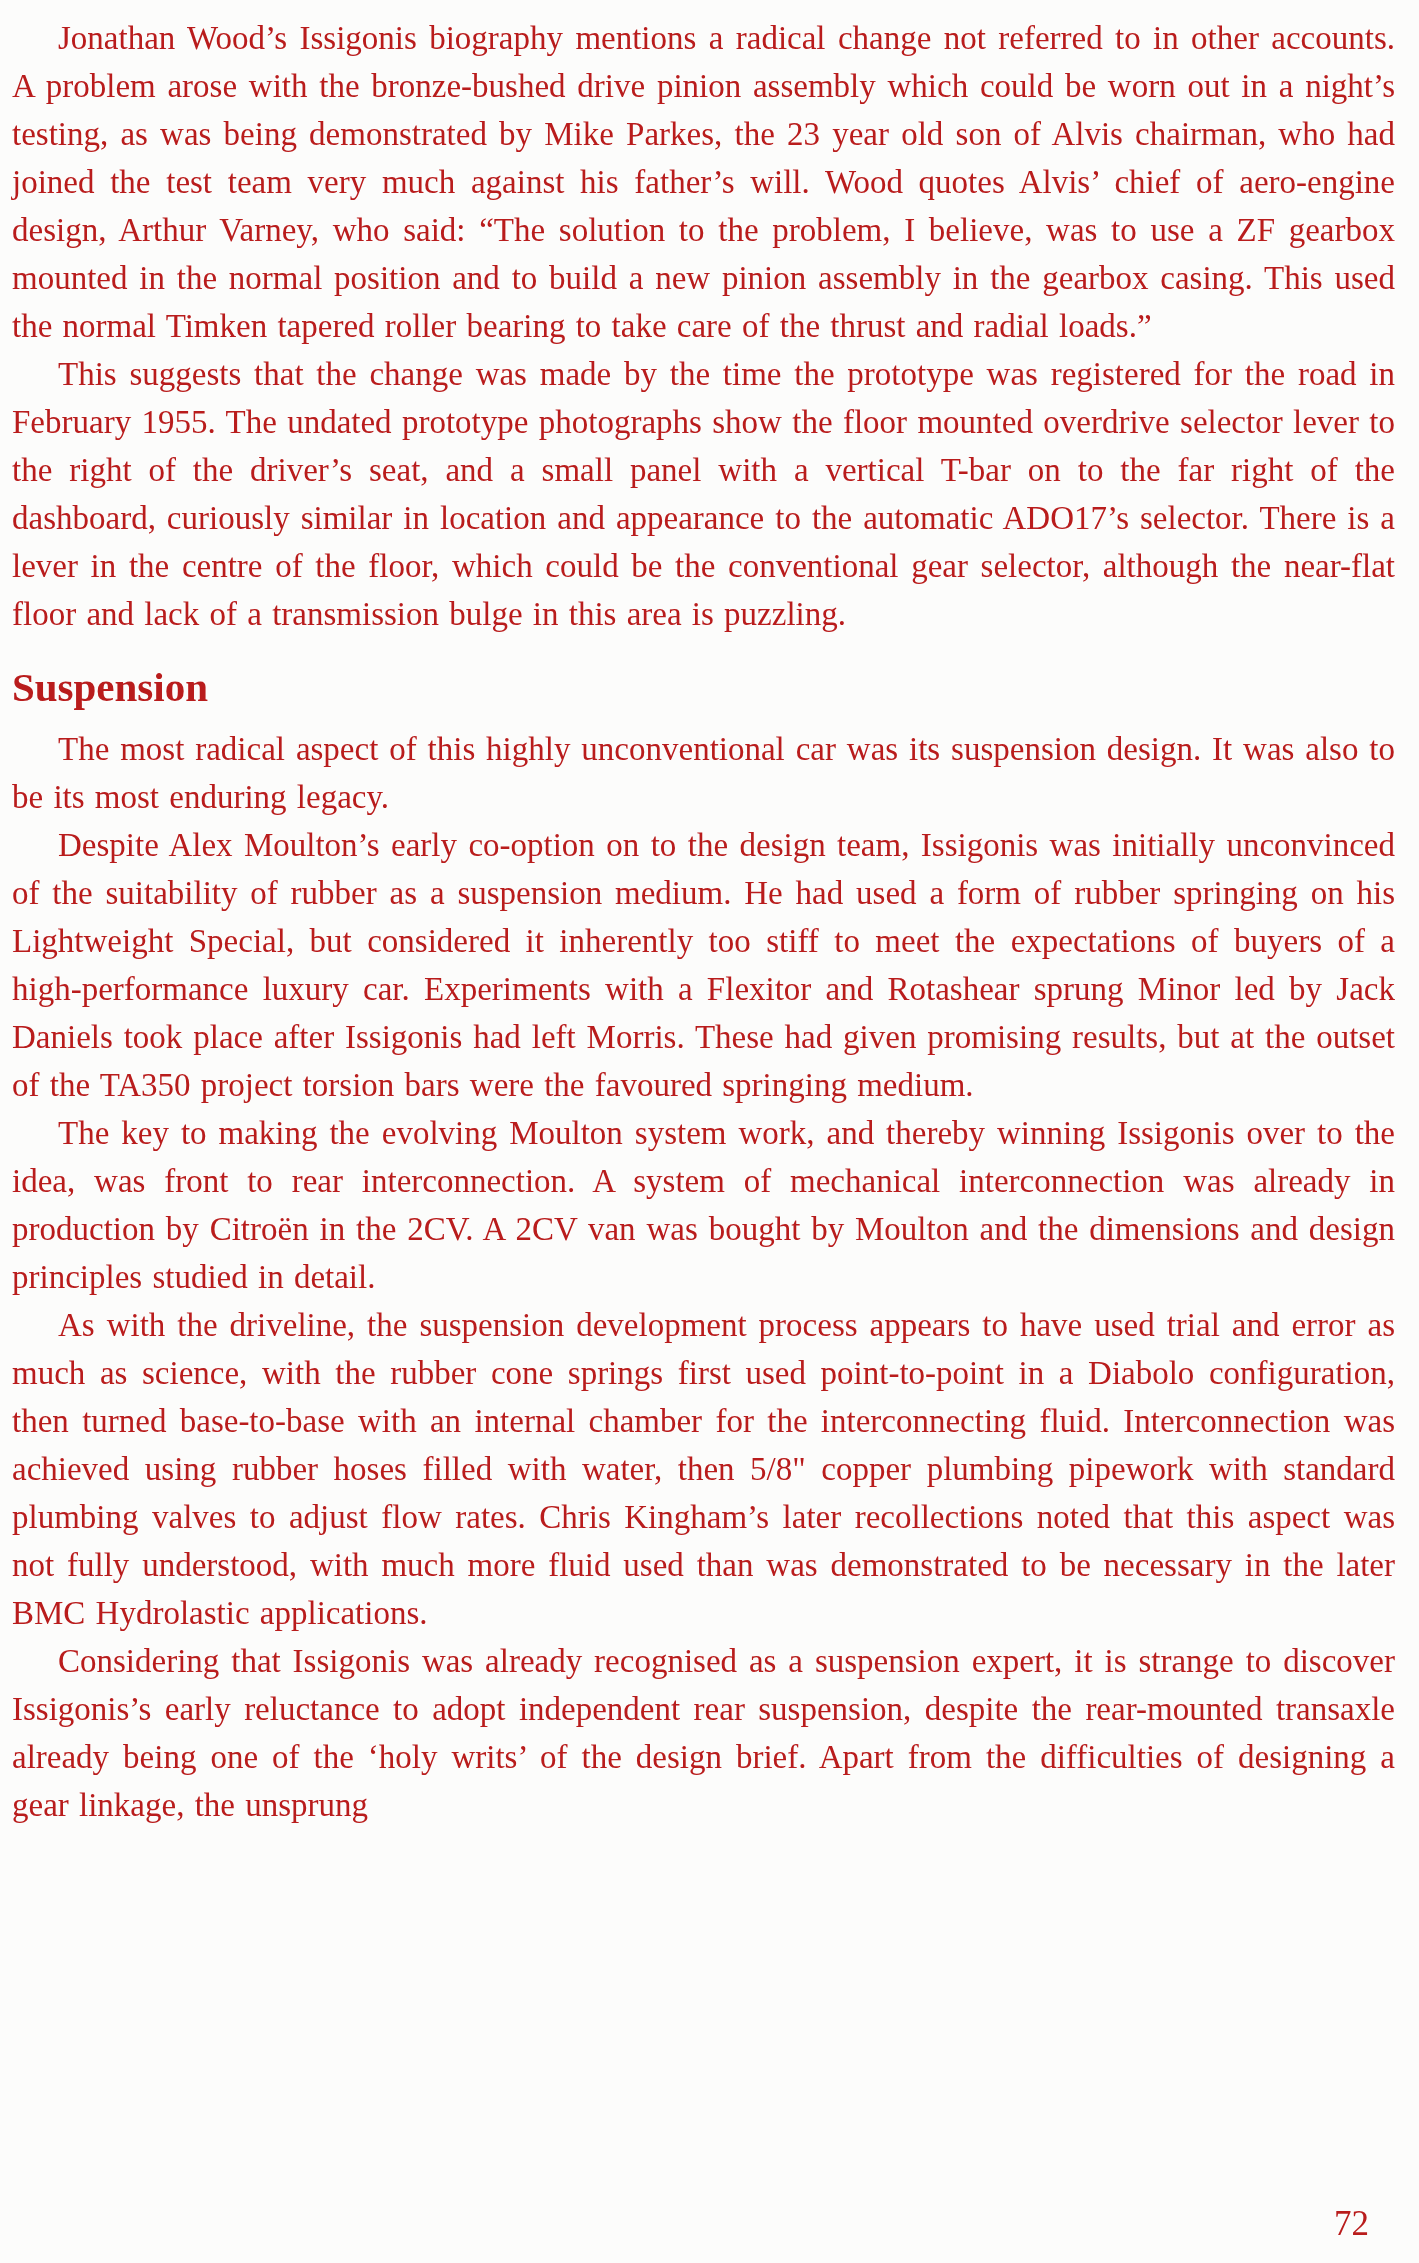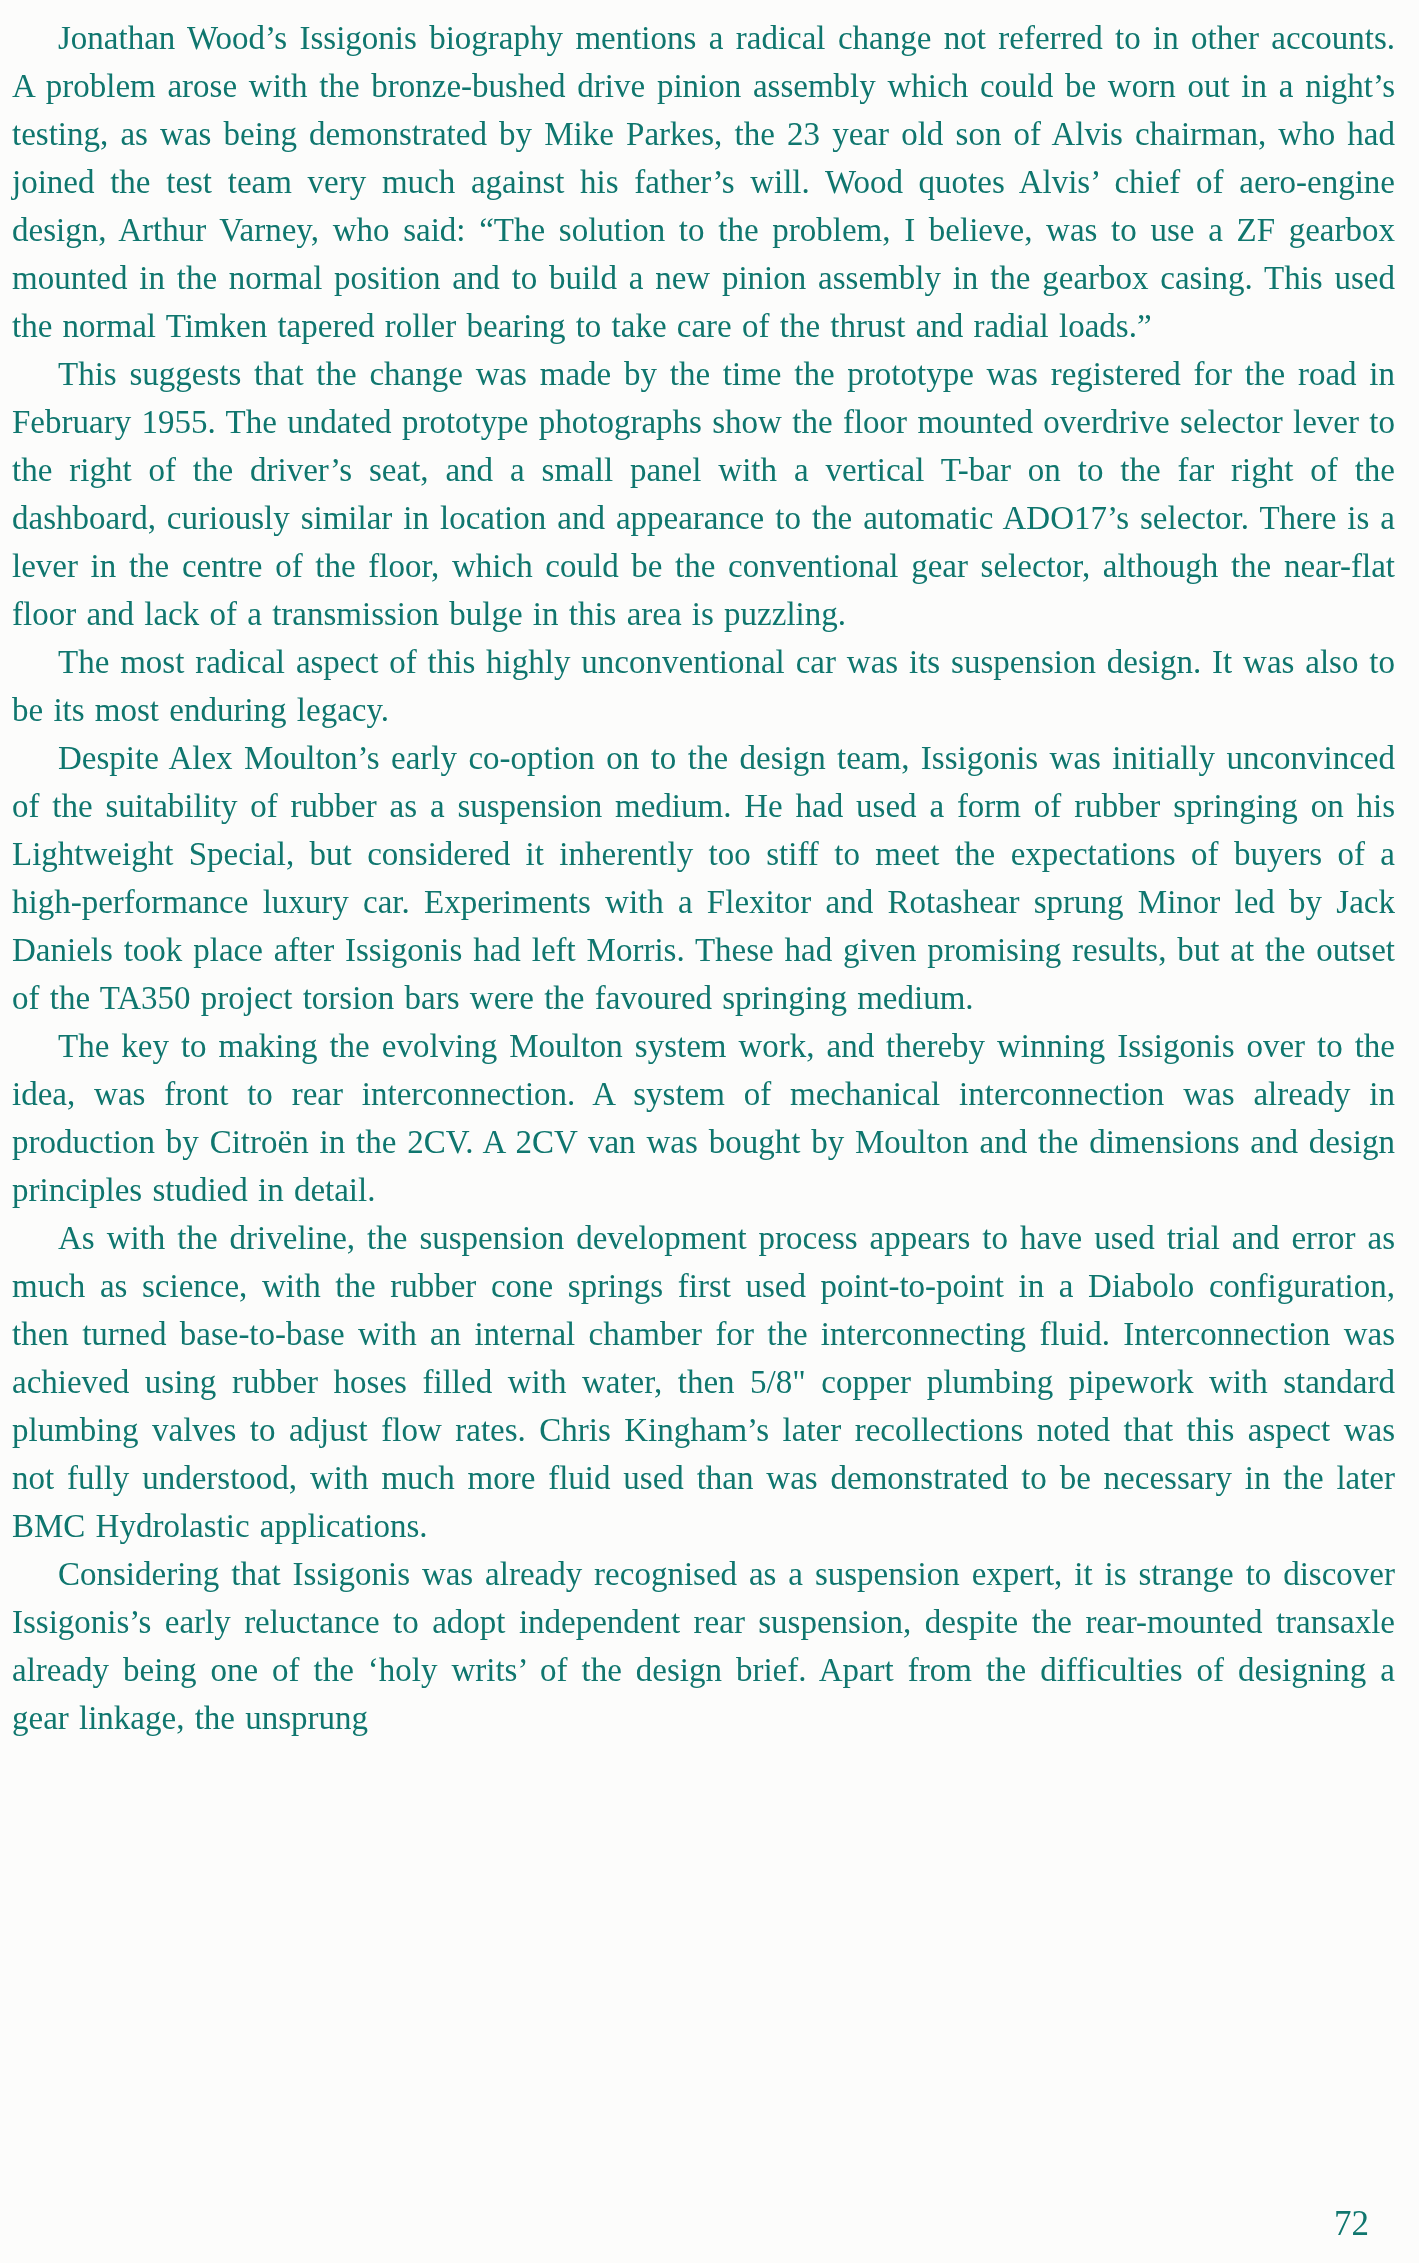--- a/index.html
+++ b/index.html
@@ -6,21 +6,21 @@
     margin: 0;
     padding: 0;
     background: #e8e8e8;
   }
   .page {
     position: relative;
     width: 1419px;
     height: 2263px;
     margin: 0 auto;
     background: #fcfcfb;
-    color: #0f766e;
+    color: #b91c1c;
     font-family: "Liberation Serif", "DejaVu Serif", serif;
     box-sizing: border-box;
     padding: 14px 24px 0 12px;
     overflow: hidden;
   }
   .body-text {
     margin: 0;
     font-size: 33px;
     line-height: 48px;
     text-align: justify;
@@ -46,20 +46,21 @@
 </style>
 </head>
 <body>
 
 <div class="page">
 
   <p class="body-text">Jonathan Wood’s Issigonis biography mentions a radical change not referred to in other accounts. A problem arose with the bronze-bushed drive pinion assembly which could be worn out in a night’s testing, as was being demonstrated by Mike Parkes, the 23 year old son of Alvis chairman, who had joined the test team very much against his father’s will. Wood quotes Alvis’ chief of aero-engine design, Arthur Varney, who said: “The solution to the problem, I believe, was to use a ZF gearbox mounted in the normal position and to build a new pinion assembly in the gearbox casing. This used the normal Timken tapered roller bearing to take care of the thrust and radial loads.”</p>
 
   <p class="body-text">This suggests that the change was made by the time the prototype was registered for the road in February 1955. The undated prototype photographs show the floor mounted overdrive selector lever to the right of the driver’s seat, and a small panel with a vertical T-bar on to the far right of the dashboard, curiously similar in location and appearance to the automatic ADO17’s selector. There is a lever in the centre of the floor, which could be the conventional gear selector, although the near-flat floor and lack of a transmission bulge in this area is puzzling.</p>
 
+  <h2 class="section-heading">Suspension</h2>
 
   <p class="body-text">The most radical aspect of this highly unconventional car was its suspension design. It was also to be its most enduring legacy.</p>
 
   <p class="body-text">Despite Alex Moulton’s early co-option on to the design team, Issigonis was initially unconvinced of the suitability of rubber as a suspension medium. He had used a form of rubber springing on his Lightweight Special, but considered it inherently too stiff to meet the expectations of buyers of a high-performance luxury car. Experiments with a Flexitor and Rotashear sprung Minor led by Jack Daniels took place after Issigonis had left Morris. These had given promising results, but at the outset of the TA350 project torsion bars were the favoured springing medium.</p>
 
   <p class="body-text">The key to making the evolving Moulton system work, and thereby winning Issigonis over to the idea, was front to rear interconnection. A system of mechanical interconnection was already in production by Citroën in the 2CV. A 2CV van was bought by Moulton and the dimensions and design principles studied in detail.</p>
 
   <p class="body-text">As with the driveline, the suspension development process appears to have used trial and error as much as science, with the rubber cone springs first used point-to-point in a Diabolo configuration, then turned base-to-base with an internal chamber for the interconnecting fluid. Interconnection was achieved using rubber hoses filled with water, then 5/8" copper plumbing pipework with standard plumbing valves to adjust flow rates. Chris Kingham’s later recollections noted that this aspect was not fully understood, with much more fluid used than was demonstrated to be necessary in the later BMC Hydrolastic applications.</p>
 
   <p class="body-text">Considering that Issigonis was already recognised as a suspension expert, it is strange to discover Issigonis’s early reluctance to adopt independent rear suspension, despite the rear-mounted transaxle already being one of the ‘holy writs’ of the design brief. Apart from the difficulties of designing a gear linkage, the unsprung</p>

